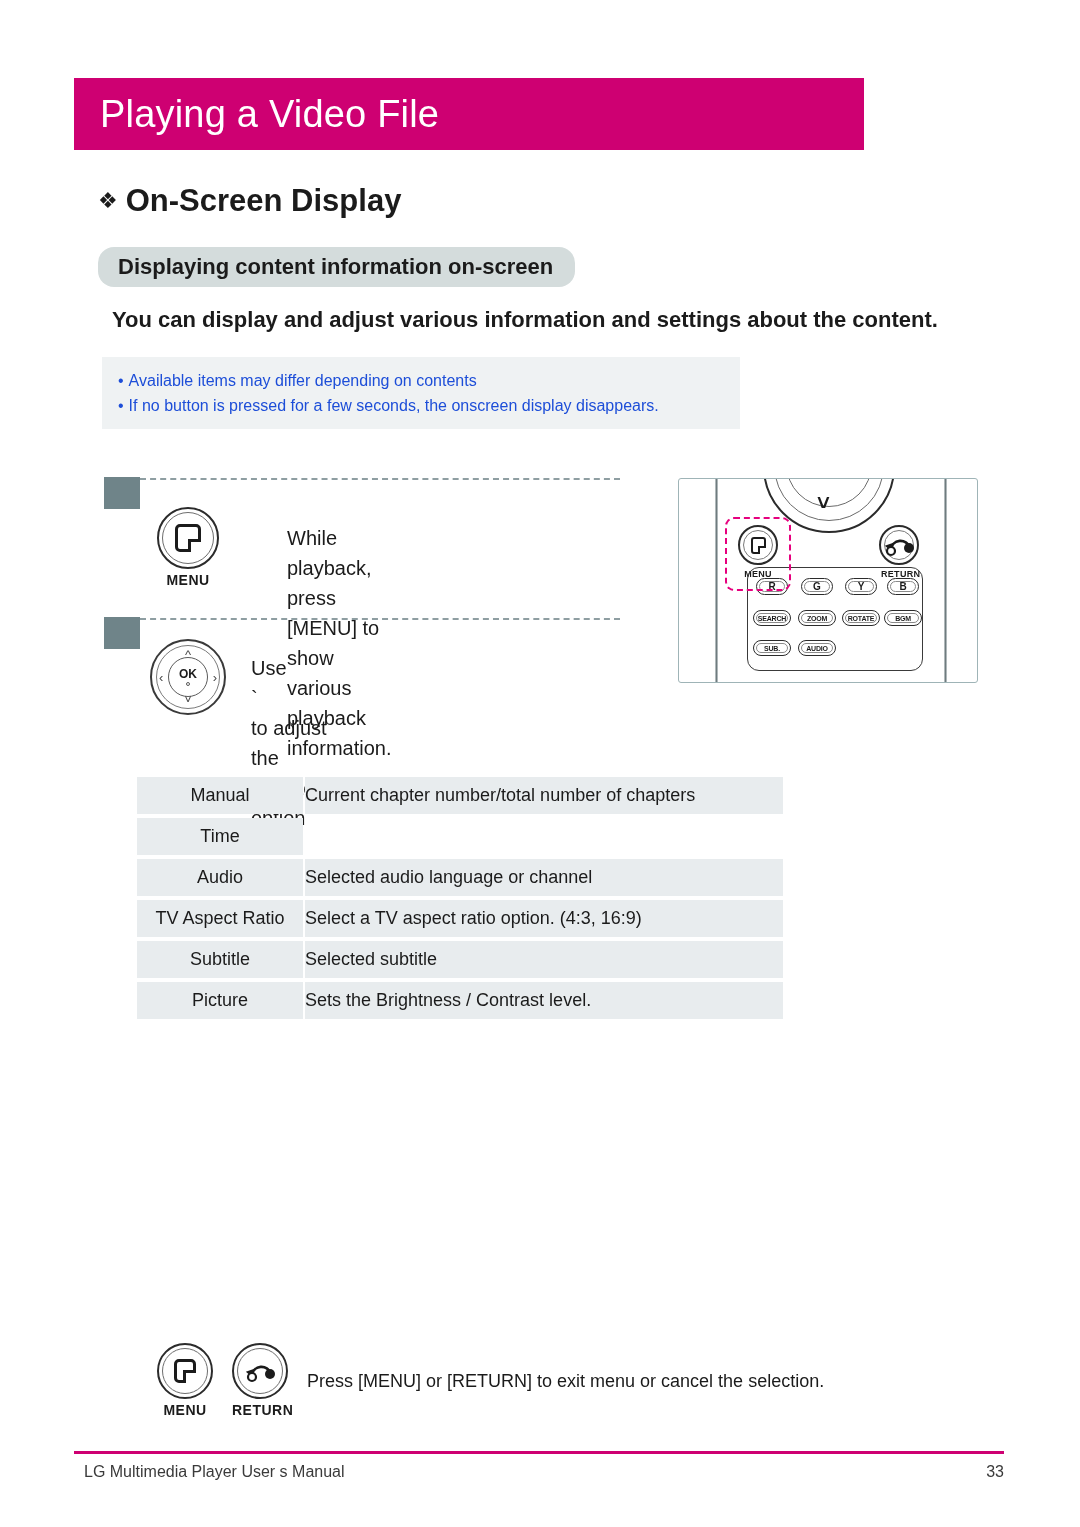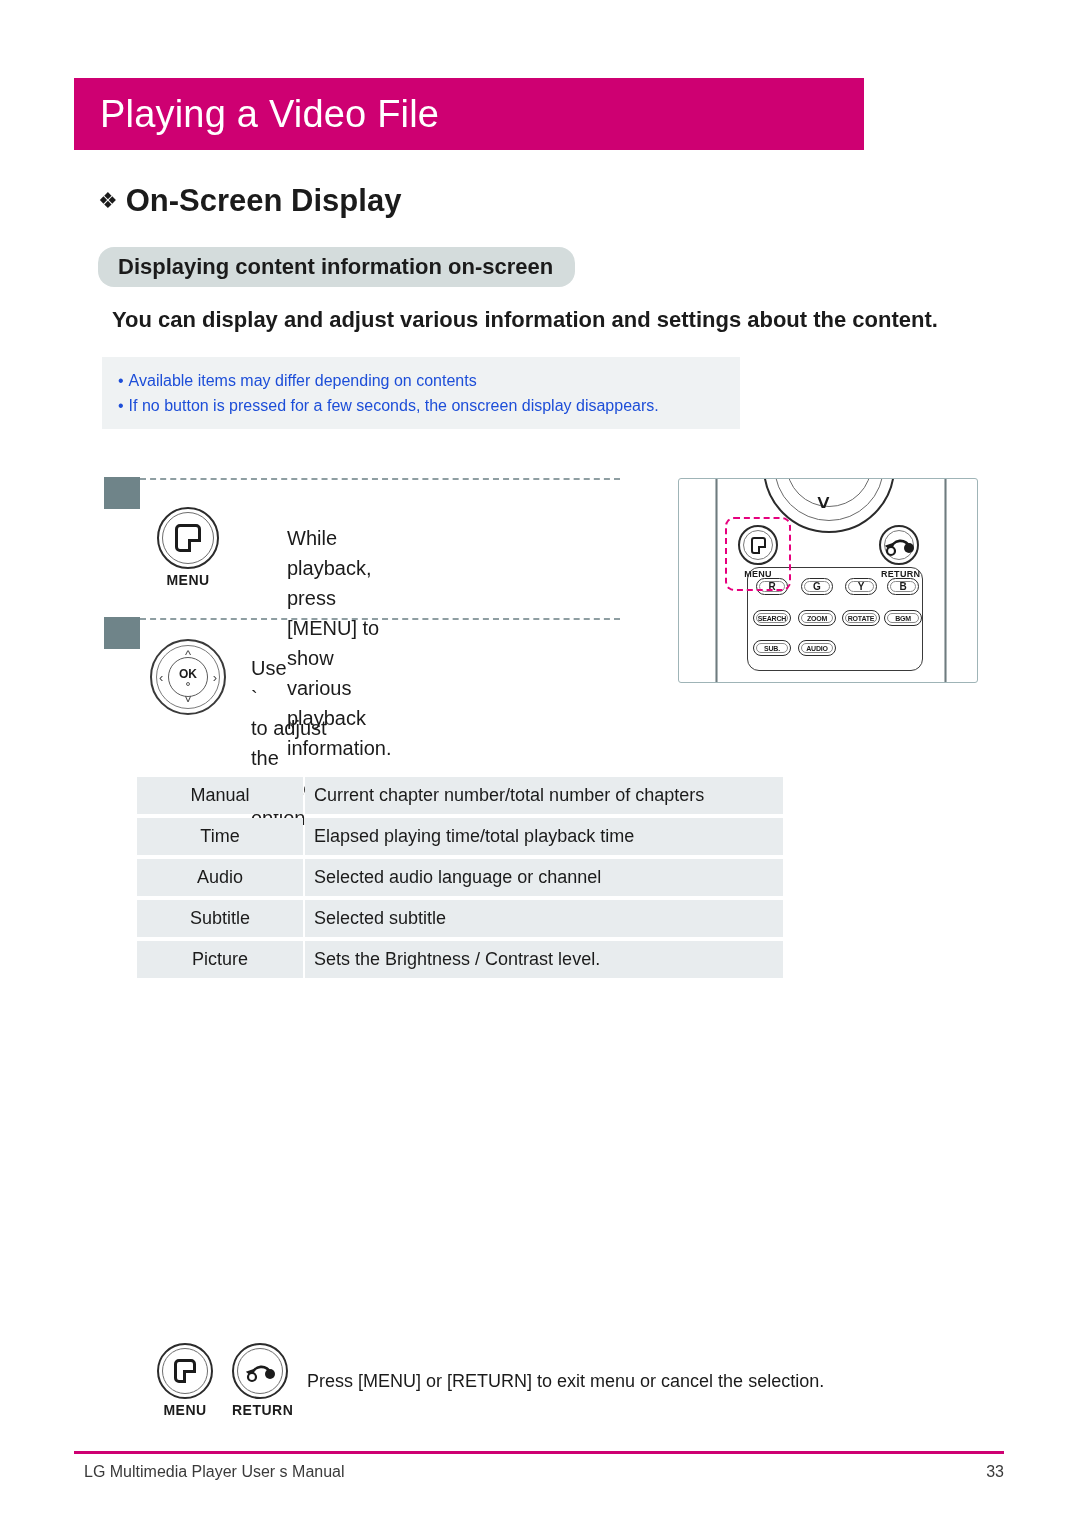--- a/index.html
+++ b/index.html
@@ -325,21 +325,21 @@
     width: 166px;
     background: #e8ecee;
     display: flex; align-items: center; justify-content: center;
     font-size: 18px;
     color: #1b1b1b;
   }
   .tbl-cell-desc {
     flex: 1;
     background: #e8ecee;
     display: flex; align-items: center;
-    padding-left: 9px;
+    padding-left: 0;
     font-size: 18px;
     color: #1b1b1b;
     white-space: nowrap;
     text-align: right;
   }
 
   
   .bottom-note { position: absolute; left: 0; top: 0; }
   .bottom-note-text {
     position: absolute;
@@ -500,25 +500,28 @@
     </div>
   </div>
 
   <div class="info-table">
     <div class="tbl-row">
       <div class="tbl-cell-label">Manual</div>
       <div class="tbl-cell-desc">Current chapter number/total number of chapters</div>
     </div>
     <div class="tbl-row">
       <div class="tbl-cell-label">Time</div>
-      <div class="tbl-cell-desc">Elapsed playing time/total playback time</div>
     </div>
     <div class="tbl-row">
       <div class="tbl-cell-label">Audio</div>
       <div class="tbl-cell-desc">Selected audio language or channel</div>
+    </div>
+    <div class="tbl-row">
+      <div class="tbl-cell-label">TV Aspect Ratio</div>
+      <div class="tbl-cell-desc">Select a TV aspect ratio option. (4:3, 16:9)</div>
     </div>
     <div class="tbl-row">
       <div class="tbl-cell-label">Subtitle</div>
       <div class="tbl-cell-desc">Selected subtitle</div>
     </div>
     <div class="tbl-row">
       <div class="tbl-cell-label">Picture</div>
       <div class="tbl-cell-desc">Sets the Brightness / Contrast level.</div>
     </div>
   </div>

